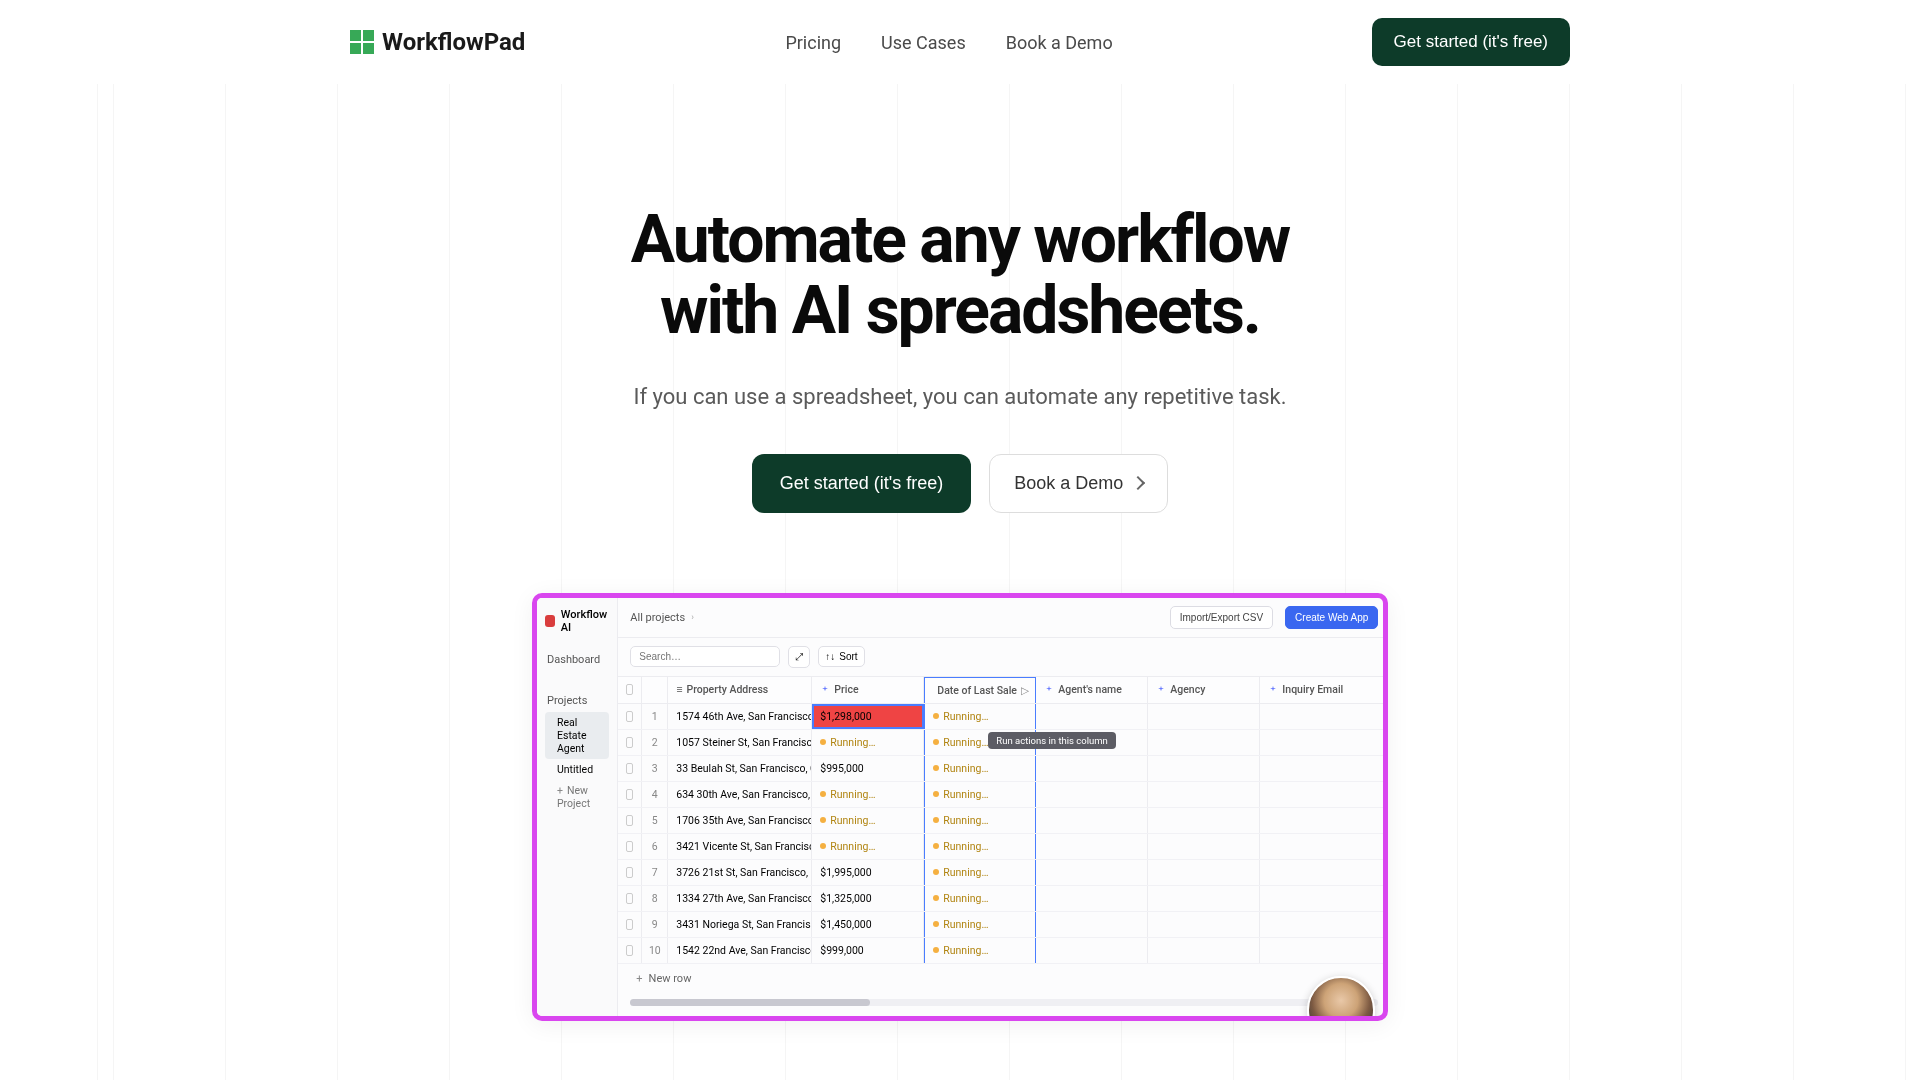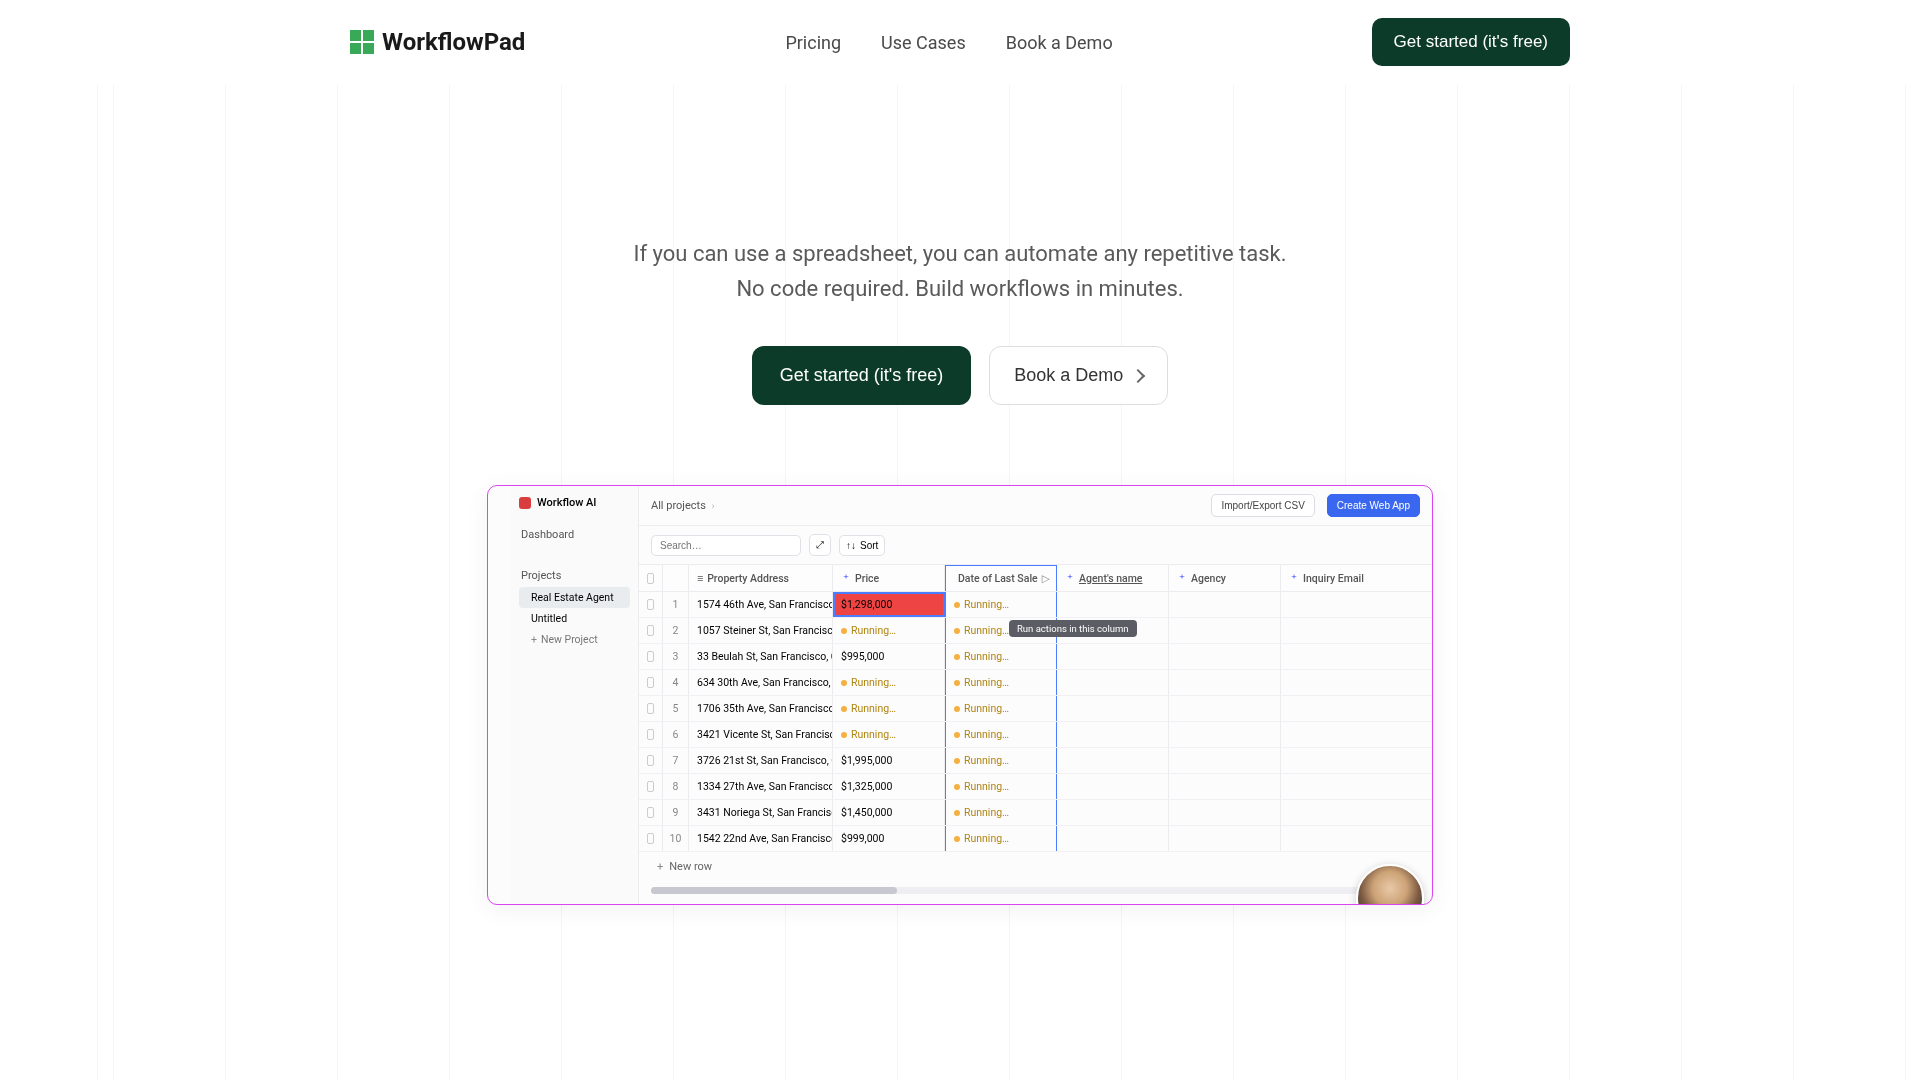--- a/index.html
+++ b/index.html
@@ -118,32 +118,31 @@
 .chevron {
   width: 10px;
   height: 10px;
   border-right: 2.5px solid #666;
   border-bottom: 2.5px solid #666;
   transform: rotate(-45deg);
 }
 
 
 .demo {
-  width: 946px;
+  width: 856px;
   margin: 80px auto 0;
   background: #fcfcfd;
-  border: 1px solid #d946ef;
+  border: 5px solid #d946ef;
   border-radius: 10px;
   box-shadow: 0 4px 24px rgba(0,0,0,0.06);
   position: relative;
   z-index: 2;
   overflow: hidden;
   display: flex;
   font-size: 11px;
-  padding-left: 23px;
 }
 .demo-sidebar {
   width: 128px;
   background: #fafafb;
   border-right: 1px solid #ececf0;
   padding: 10px 8px;
 }
 .demo-brand {
   display: flex;
   align-items: center;
@@ -216,21 +215,21 @@
   text-overflow: ellipsis;
   display:flex;
   align-items:center;
   gap:4px;
 }
 .col-chk  { width: 24px; justify-content:center; }
 .col-idx  { width: 26px; justify-content:center; color:#888; }
 .col-addr { width: 144px; }
 .col-price{ width: 112px; }
 .col-date { width: 112px; }
-.col-agent{ width: 112px; text-decoration: underline; }
+.col-agent{ width: 112px; }
 .col-agency{ width: 112px; }
 .col-email{ width: 130px; border-right:none;}
 .th .cell { color:#555; font-weight:500; }
 .spark { width:10px; height:10px; color:#6a7cff; }
 .tr { display:flex; border-bottom:1px solid #f1f1f5; min-height:23px;}
 .dot { width:6px; height:6px; border-radius:50%; background:#f5b041; flex:none;}
 .run { color:#b18512; }
 .cell.seld { outline:2px solid #4a7dff; outline-offset:-2px; background:#ef4444;}
 .new-row { padding:8px 18px; font-size:11px; color:#666; cursor:pointer;}
 .new-row .p{ margin-right:6px; color:#888;}
@@ -287,23 +286,26 @@
   </div>
   <nav class="nav">
     <a href="#">Pricing</a>
     <a href="#">Use Cases</a>
     <a href="#">Book a Demo</a>
   </nav>
   <button class="header-cta">Get started (it's free)</button>
 </header>
 
 <section class="hero">
+  <h1>
+    <span>Automate any workflow</span><br>
+    <span>with AI spreadsheets.</span>
+  </h1>
   <div class="hero-sub">
     <div>If you can use a spreadsheet, you can automate any repetitive task.</div>
-    <div>No code required. Build workflows in minutes.</div>
   </div>
   <div class="hero-ctas">
     <button class="btn-primary">Get started (it's free)</button>
     <button class="btn-secondary">
       <span>Book a Demo</span>
       <span class="chevron"></span>
     </button>
   </div>
 </section>
 

